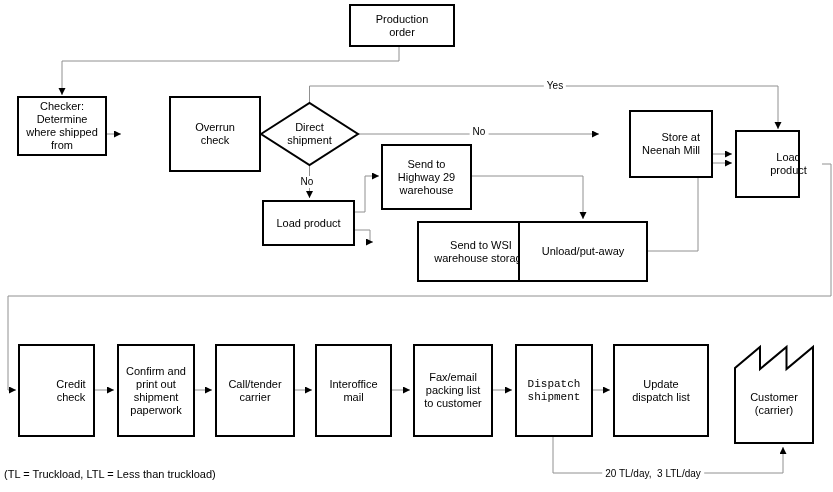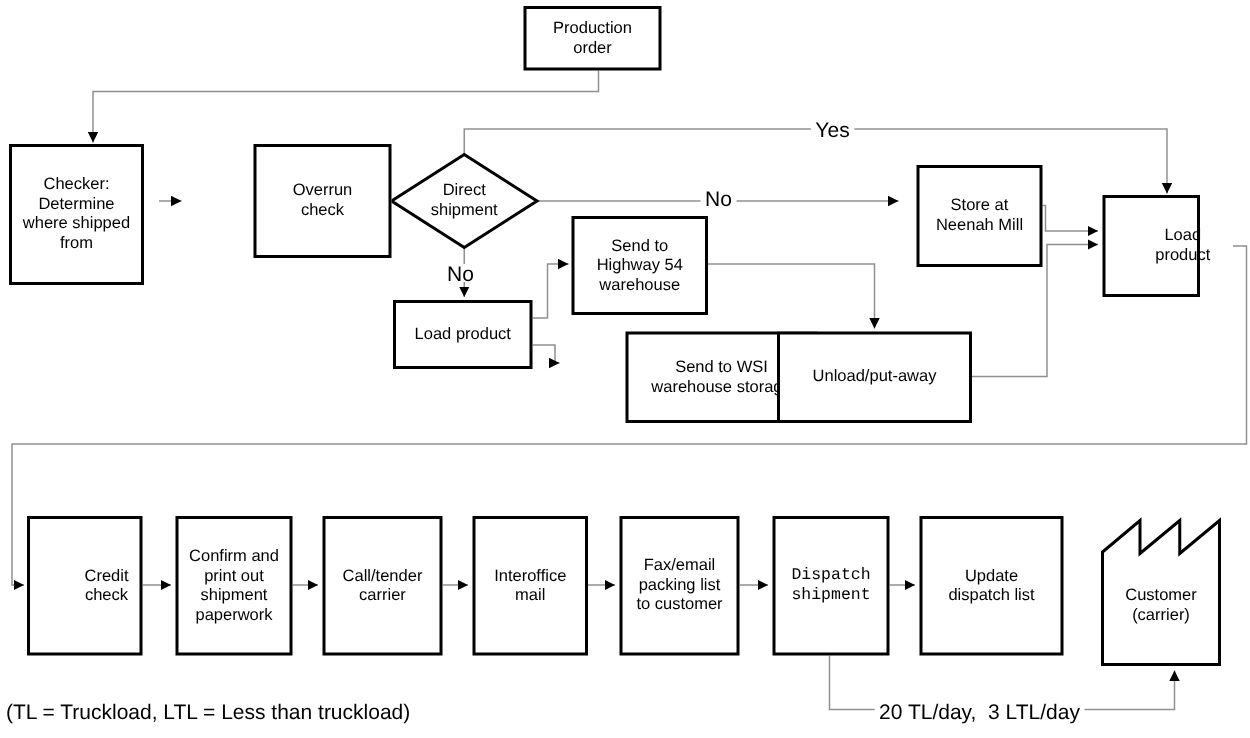--- a/index.html
+++ b/index.html
@@ -25,25 +25,25 @@
   }
   .overlay{
     position:absolute;box-sizing:border-box;
     display:flex;align-items:center;justify-content:center;
     text-align:center;font-size:11px;line-height:13px;
     white-space:pre-line;pointer-events:none;
   }
   .elabel{
     position:absolute;transform:translate(-50%,-50%);
     background:#fff;padding:0 3px;
-    font-size:14px;line-height:12px;white-space:pre;
+    font-size:10px;line-height:12px;white-space:pre;
   }
   .footnote{
     position:absolute;left:4px;top:467px;
-    font-size:14px;line-height:14px;white-space:pre;
+    font-size:11px;line-height:14px;white-space:pre;
   }
 </style>
 </head>
 <body>
 
 <div id="stage">
 
   <svg id="wires" width="833" height="492" viewBox="0 0 833 492">
     <defs>
       <marker id="arr" markerWidth="8" markerHeight="8" refX="7" refY="3.5" orient="auto">
@@ -69,36 +69,36 @@
     <polyline class="edge" points="295,390 312,390" marker-end="url(#arr)"></polyline>
     <polyline class="edge" points="392,390 410,390" marker-end="url(#arr)"></polyline>
     <polyline class="edge" points="493,390 512,390" marker-end="url(#arr)"></polyline>
     <polyline class="edge" points="593,390 610,390" marker-end="url(#arr)"></polyline>
     <polyline class="edge" points="553,437 553,473 783,473 783,447" marker-end="url(#arr)"></polyline>
 
     <polygon class="shape" points="261,134 309.5,103 358,134 309.5,165"></polygon>
     <polygon class="shape" points="735,443 735,368 760,347 760,369 786.5,347 786.5,369 813,347 813,443"></polygon>
   </svg>
 
-  <div class="node" style="left:349px;top:4px;width:92px;height:43px;">Production
+  <div class="node" style="left:349px;top:4px;width:106px;height:43px;">Production
 order</div>
-  <div class="node" style="left:6px;top:96px;width:90px;height:94px;">Checker:
+  <div class="node" style="left:17px;top:96px;width:90px;height:60px;">Checker:
 Determine
 where shipped
 from</div>
   <div class="node" style="left:124px;top:96px;width:92px;height:76px;margin-left:45px;">Overrun
 check</div>
   <div class="overlay" style="left:262px;top:104px;width:95px;height:60px;">Direct
 shipment</div>
-  <div class="node" style="left:611px;top:110px;width:84px;height:68px;">Store at
+  <div class="node" style="left:629px;top:110px;width:84px;height:68px;text-align:right;">Store at
 Neenah Mill</div>
   <div class="node" style="left:735px;top:130px;width:65px;height:68px;padding-left:42px;">Load
 product</div>
   <div class="node" style="left:381px;top:144px;width:91px;height:66px;">Send to
-Highway 54
+Highway 29
 warehouse</div>
   <div class="node" style="left:262px;top:200px;width:93px;height:46px;">Load product</div>
   <div class="node" style="left:375px;top:221px;width:128px;height:61px;margin-left:42px;">Send to WSI
 warehouse storage</div>
   <div class="node" style="left:518px;top:221px;width:130px;height:61px;">Unload/put-away</div>
 
   <div class="node" style="left:18px;top:344px;width:77px;height:93px;padding-left:29px;">Credit
 check</div>
   <div class="node" style="left:117px;top:344px;width:78px;height:93px;">Confirm and
 print out

